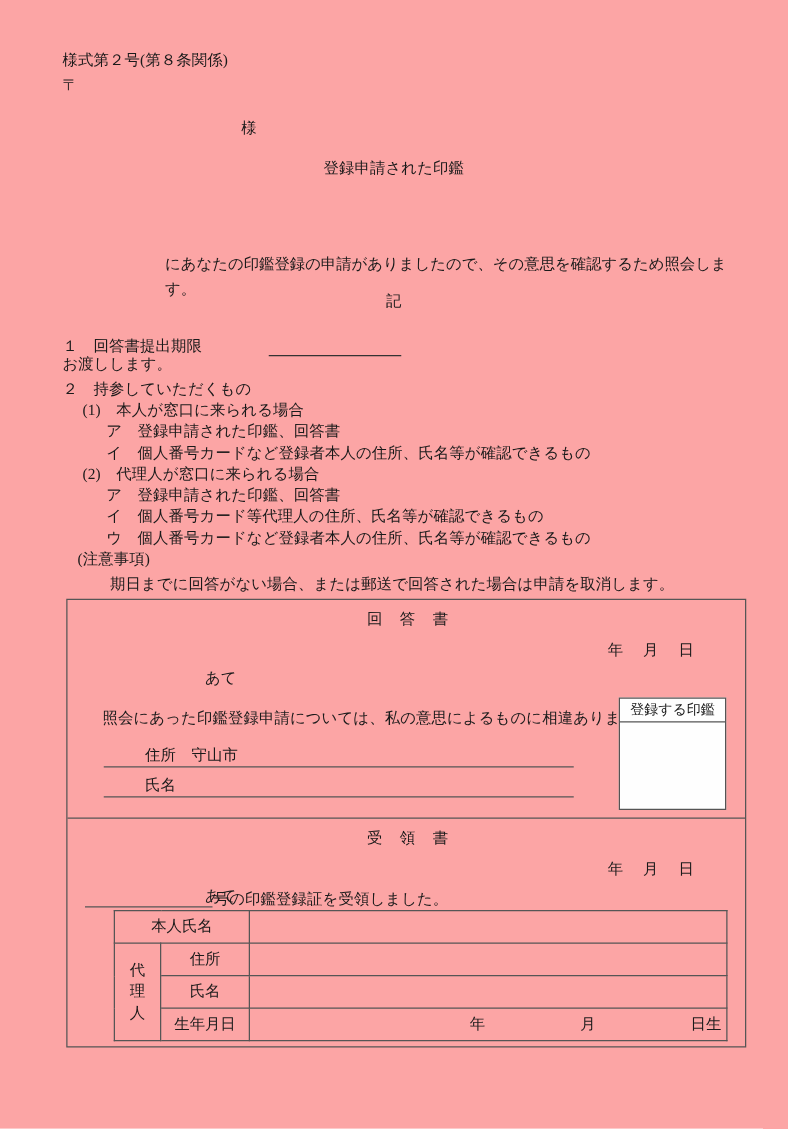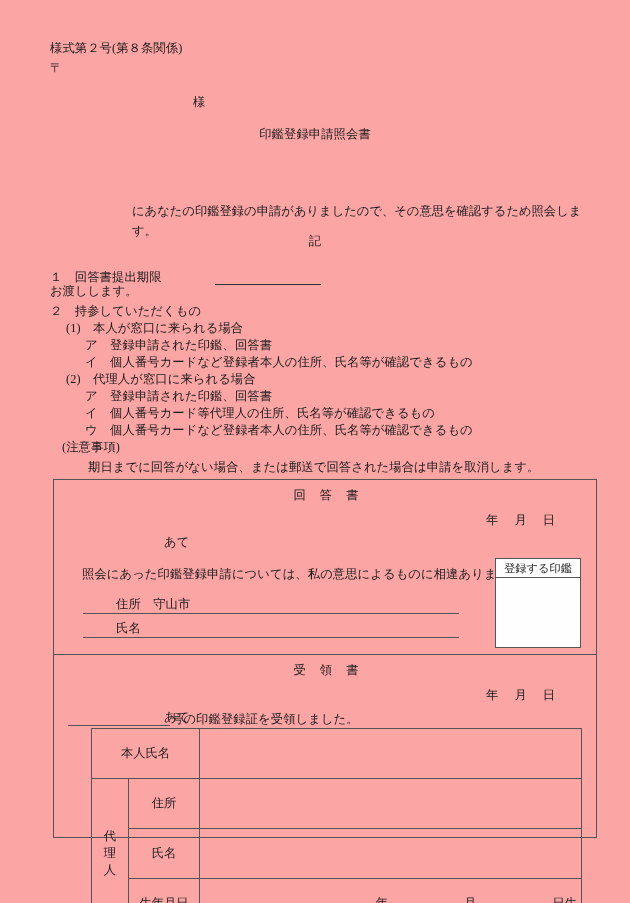--- a/index.html
+++ b/index.html
@@ -152,21 +152,21 @@
     position: absolute;
     left: 37px;
     top: 248px;
     width: 491px;
     border-collapse: collapse;
     font-size: 12.3px;
   }
   #receipt-table td {
     border: 1.1px solid #555;
     height: 25px;
-    padding: 12px 4px;
+    padding: 0 4px;
     vertical-align: middle;
   }
   td.cell-agent-vert {
     width: 28px;
     text-align: center;
     font-size: 12.3px;
     line-height: 17px;
     padding: 2px 0;
   }
   td.cell-agent-vert span { display: block; }
@@ -189,21 +189,21 @@
   .dob-m { margin-right: 76px; }
 </style>
 </head>
 <body>
 
 <div class="page">
 
   <div class="t" id="form-code">様式第２号(第８条関係)</div>
   <div class="t" id="postal-mark">〒</div>
   <div class="t" id="addressee-honorific">様</div>
-  <div class="t" id="doc-title">印鑑登録申請照会書</div>
+  <div class="t" id="doc-title">登録申請された印鑑</div>
 
   <div class="para" id="intro-paragraph">
     <span class="l1">にあなたの印鑑登録の申請がありましたので、その意思を確認するため照会します。</span>
     <span class="l3">お渡しします。</span>
   </div>
 
   <div class="t" id="ki-mark">記</div>
 
   <div class="t" id="item1-label">１　回答書提出期限</div>
   <div id="item1-blank"></div>

